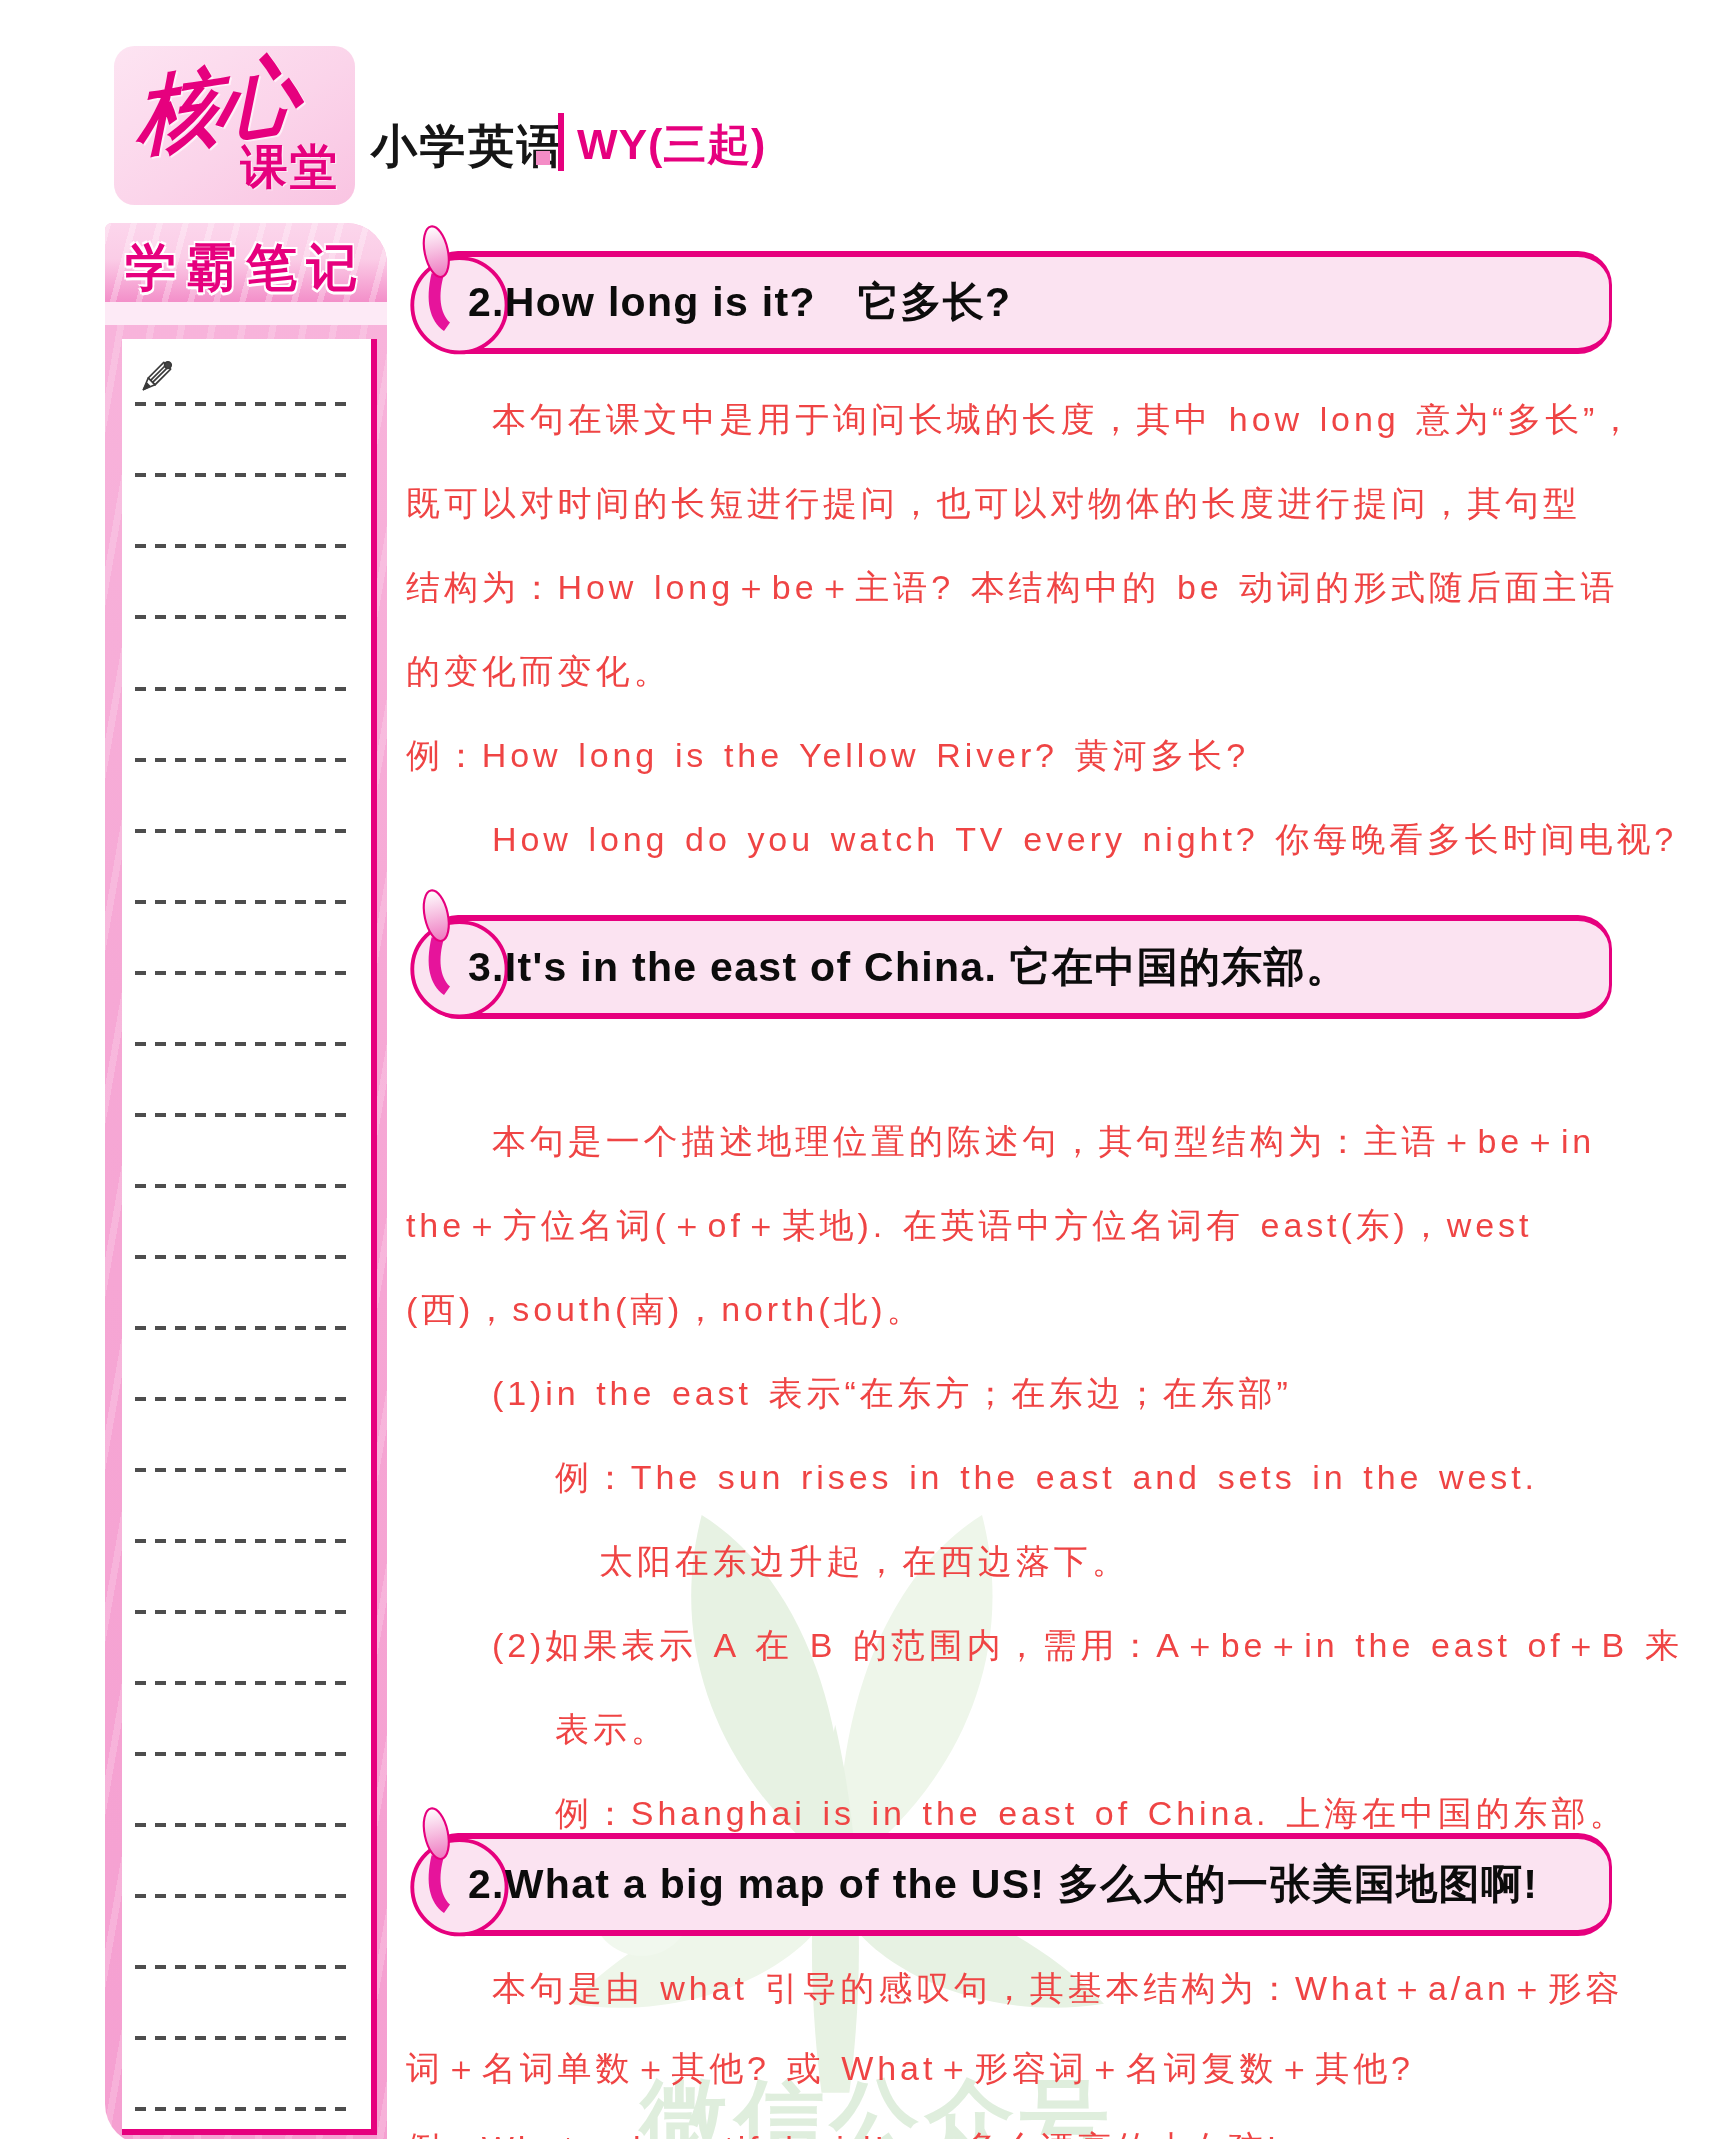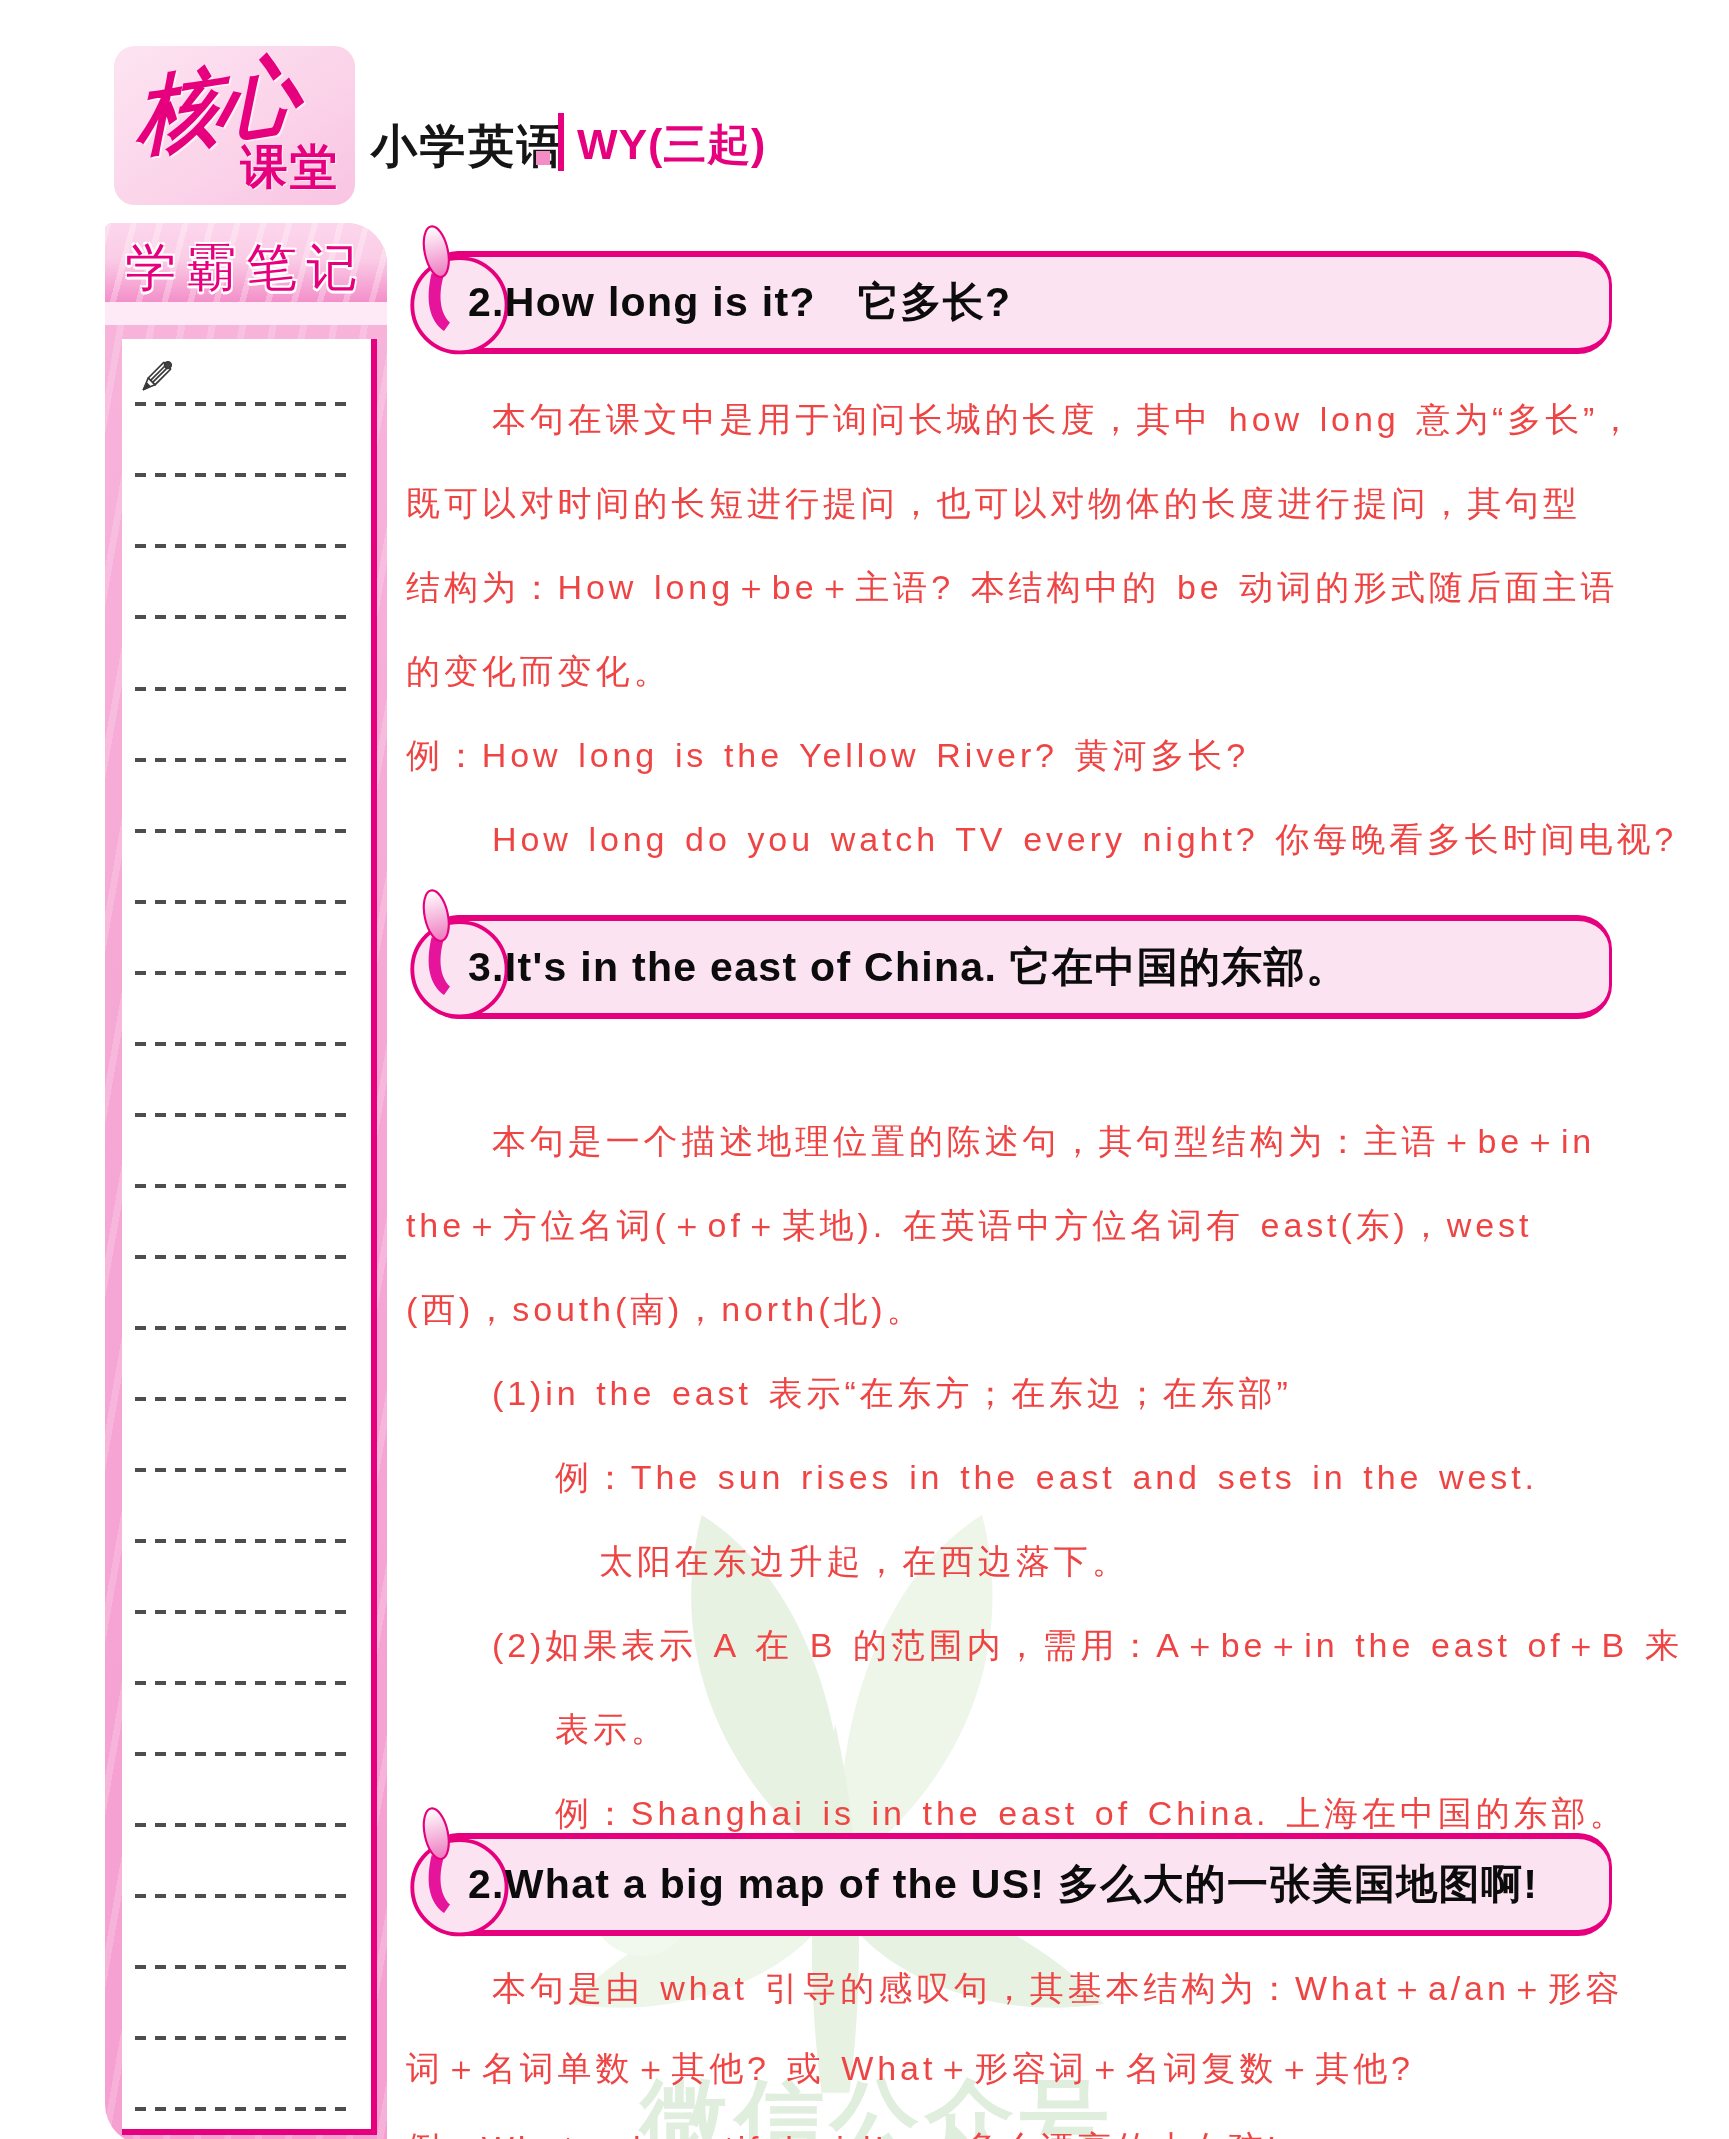--- a/index.html
+++ b/index.html
@@ -45,21 +45,21 @@
     border-radius:6.8px 41px 6.8px 41px;overflow:hidden;
   }
   .sb-band{
     position:absolute;left:0;top:0;width:100%;height:79px;
     background:
       repeating-linear-gradient(105deg,rgba(255,255,255,.28) 0 6px,rgba(255,255,255,0) 6px 25px),
       linear-gradient(180deg,#fcd6ec,var(--band-light) 45%,#f38fc9);
     display:flex;align-items:center;justify-content:center;
   }
   .sb-title{
-    font-size:51px;font-weight:400;color:var(--accent);letter-spacing:9.4px;
+    font-size:51px;font-weight:700;color:var(--accent);letter-spacing:9.4px;
     text-shadow:1.7px 1.7px 0 #fff,-1.7px 1.7px 0 #fff,1.7px -1.7px 0 #fff,-1.7px -1.7px 0 #fff,0 2.6px 0 #fff;
     margin-top:12px;
   }
   .sb-strip{position:absolute;left:0;top:79px;width:100%;height:23px;background:var(--light-strip);}
   .sb-sheet{
     position:absolute;left:17px;top:116px;width:255px;height:1796px;box-sizing:border-box;
     background:#ffffff;border-right:6.8px solid var(--accent);border-bottom:6px solid var(--accent);
   }
   .pencil{position:absolute;left:9.4px;top:15.4px;width:48px;height:48px;}
   .nline{

